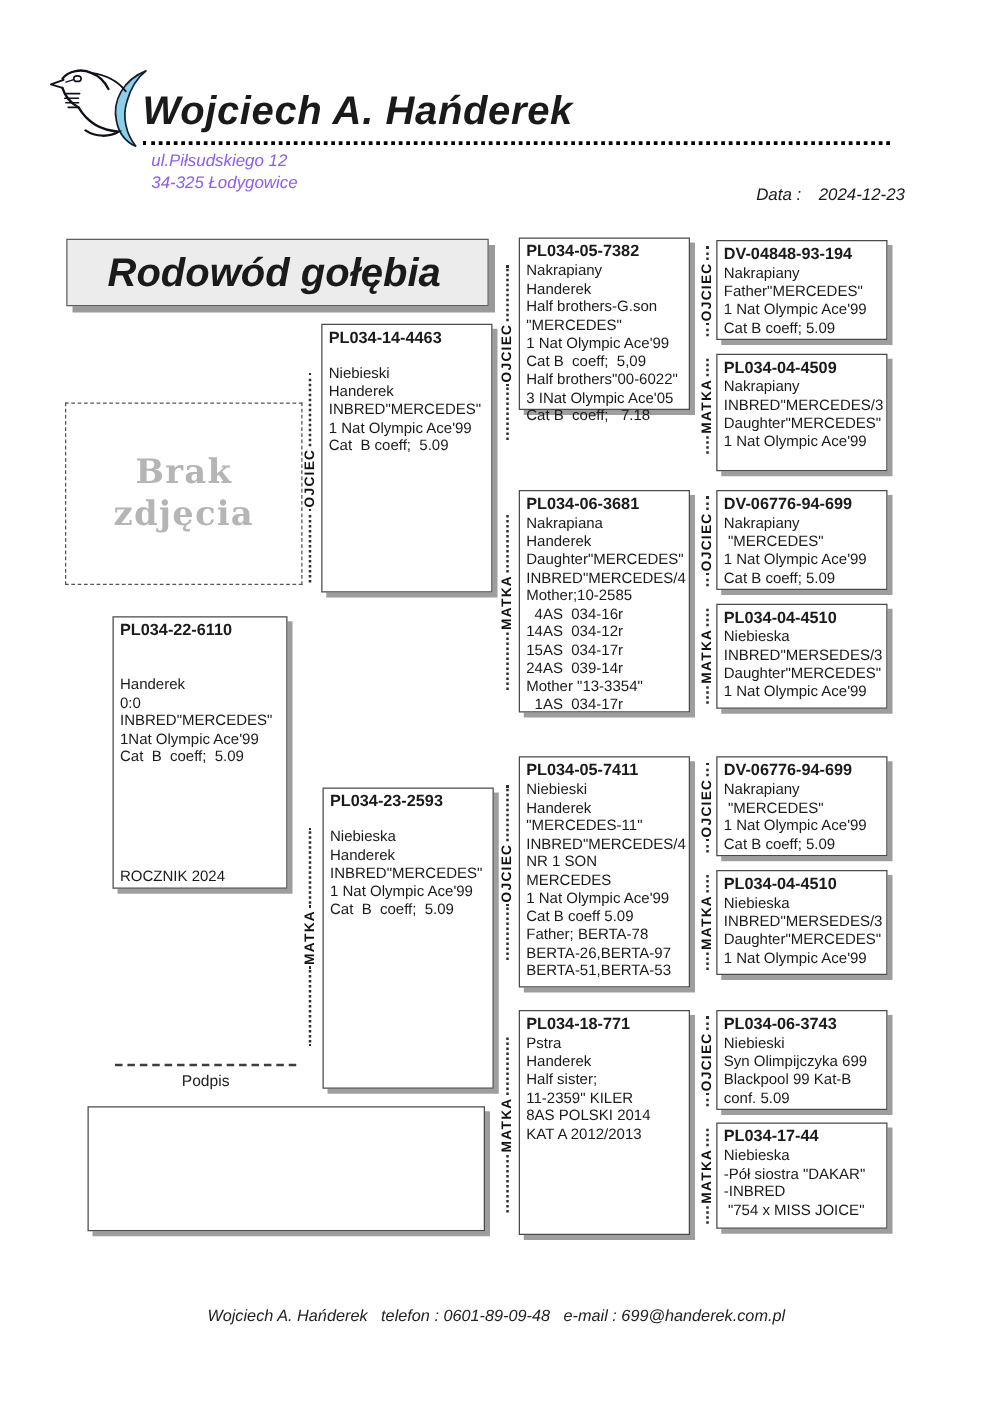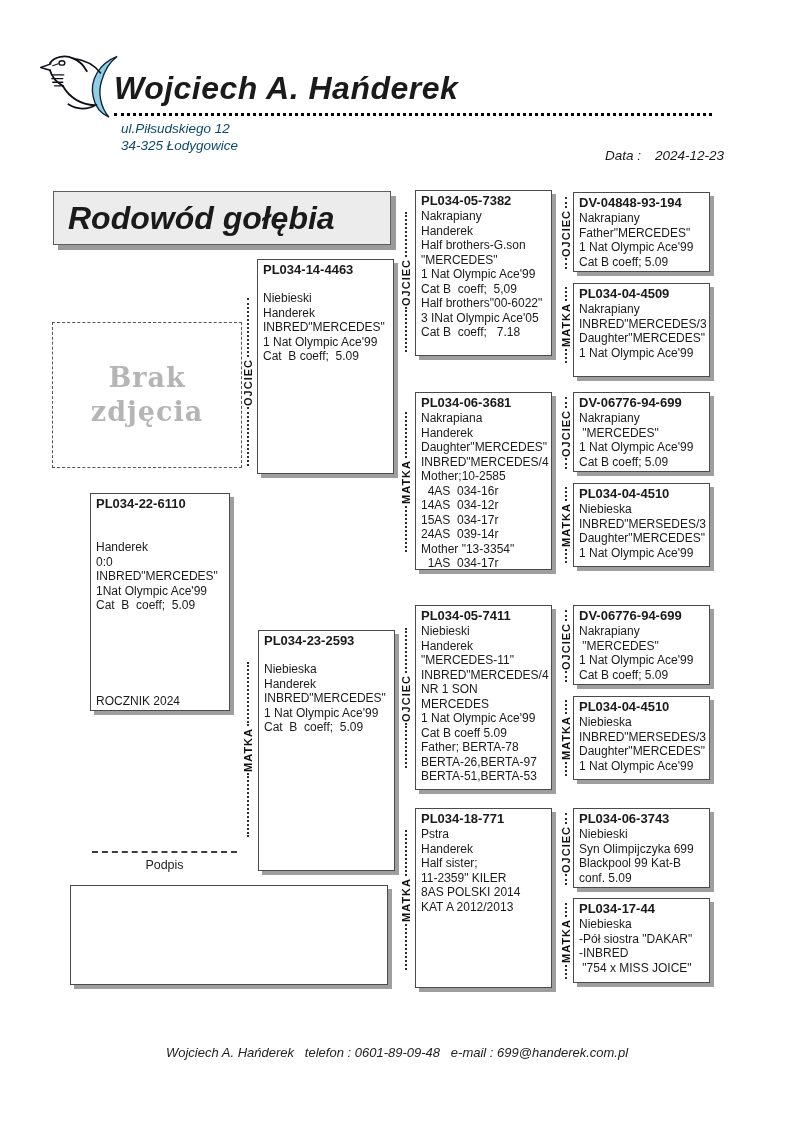--- a/index.html
+++ b/index.html
@@ -14,33 +14,33 @@
   .logo { position:absolute; left:38px; top:48px; width:92px; height:74px; }
   .brand-name {
     position:absolute; left:114px; top:70px; width:600px;
     font-size:32px; font-weight:bold; font-style:italic; letter-spacing:0.5px;
     white-space:nowrap;
   }
   .brand-underline {
     position:absolute; left:114px; top:113px; width:598px; height:0;
     border-top:3px dotted #000;
   }
-  .addr { position:absolute; left:121px; font-size:13.5px; font-style:italic; color:#0c4a6e; }
+  .addr { position:absolute; left:121px; font-size:13.5px; font-style:italic; color:#8b5cf6; }
   .addr1 { top:121px; } .addr2 { top:138px; }
   .date-row {
     position:absolute; left:480px; top:148px; width:244px;
     display:flex; justify-content:flex-end; gap:14px;
     font-size:13.5px; font-style:italic;
   }
 
   
   .titlebox {
     position:absolute; left:53px; top:191px; width:338px; height:54px;
     background:#ececec; border:1px solid #5f5f5f; box-shadow:5px 5px 0 #9a9a9a;
-    display:flex; align-items:center; padding-left:14px;
+    display:flex; align-items:center; padding-left:32px;
     font-size:32px; font-weight:bold; font-style:italic; white-space:nowrap;
   }
 
   
   .photo {
     position:absolute; left:52px; top:322px; width:190px; height:146px;
     border:1px dashed #555;
     display:flex; flex-direction:column; align-items:center; justify-content:center;
     font-family:"DejaVu Serif", serif; font-weight:bold;
     font-size:27px; line-height:1.25; color:#b5b5b5; letter-spacing:1px;
@@ -144,21 +144,21 @@
     <div class="sp14"></div>
     <div>
         <div class="bline">Niebieska</div>
         <div class="bline">Handerek</div>
         <div class="bline">INBRED"MERCEDES"</div>
         <div class="bline">1 Nat Olympic Ace'99</div>
         <div class="bline">Cat  B  coeff;  5.09</div>
       </div>
   </div>
 
-  <div class="pbox" style="left:415px;top:190px;width:137px;height:166px">
+  <div class="pbox" style="left:415px;top:190px;width:137px;height:138px">
     <div class="bid">PL034-05-7382</div>
     <div>
         <div class="bline">Nakrapiany</div>
         <div class="bline">Handerek</div>
         <div class="bline">Half brothers-G.son</div>
         <div class="bline">"MERCEDES"</div>
         <div class="bline">1 Nat Olympic Ace'99</div>
         <div class="bline">Cat B  coeff;  5,09</div>
         <div class="bline">Half brothers"00-6022"</div>
         <div class="bline">3 INat Olympic Ace'05</div>

